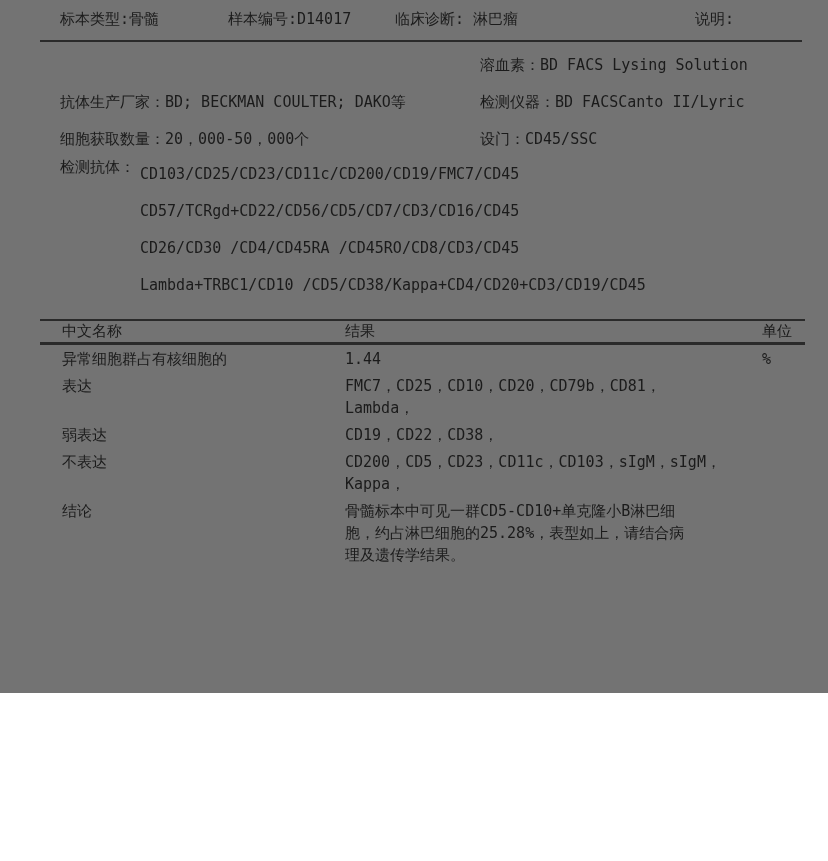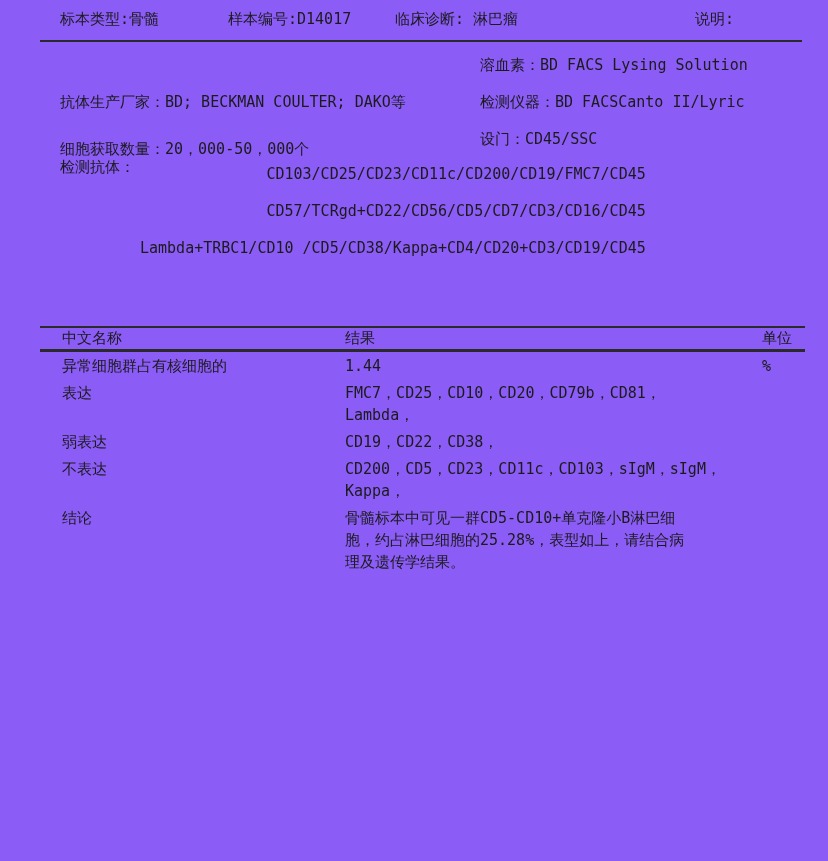--- a/index.html
+++ b/index.html
@@ -1,44 +1,44 @@
 <!DOCTYPE html>
 <html><head>
 <meta charset="utf-8">
 <style>
   * { margin: 0; padding: 0; box-sizing: border-box; }
   html, body { background: #ffffff; }
   .page {
     position: relative;
     width: 828px;
-    height: 861px;
-    background: #8b5cf6;
+    height: 693px;
+    background: #737373;
     font-family: "DejaVu Sans Mono", "DejaVu Sans", sans-serif;
     font-size: 15px;
     color: #1b1b1b;
     overflow: hidden;
   }
   .abs { position: absolute; white-space: nowrap; }
   .rule {
     position: absolute;
     left: 40px;
     width: 762px;
     height: 2px;
     background: #2a2a2a;
   }
   
   .hdr-item { top: 10px; }
   
   .info-label, .info-value { display: inline; }
   
-  .ab-line { height: 37px; line-height: 18px; text-align: right; }
+  .ab-line { height: 37px; line-height: 18px; }
   
   .rtable {
     position: absolute;
-    top: 326px;
+    top: 319px;
     left: 40px;
     width: 765px;
     border-collapse: collapse;
     table-layout: fixed;
     font-size: 15px;
     color: #1b1b1b;
   }
   .rtable thead tr { border-top: 2px solid #2a2a2a; border-bottom: 3px solid #2a2a2a; }
   .rtable th {
     font-weight: normal;
@@ -77,38 +77,39 @@
   </div>
   <div class="abs hdr-item" style="left:695px;">
     <span>说明:</span>
   </div>
 
   <div class="rule" style="top:40px;"></div>
 
   <div class="abs" style="left:60px; top:93px;">
     <span class="info-label">抗体生产厂家：</span><span class="info-value">BD; BECKMAN COULTER; DAKO等</span>
   </div>
-  <div class="abs" style="left:60px; top:130px;margin-top:10px;">
+  <div class="abs" style="left:60px; top:130px;">
     <span class="info-label">细胞获取数量：</span><span class="info-value">20，000-50，000个</span>
   </div>
 
   <div class="abs" style="left:480px; top:93px;">
     <span class="info-label">检测仪器：</span><span class="info-value">BD FACSCanto II/Lyric</span>
   </div>
   <div class="abs" style="left:480px; top:56px;">
     <span class="info-label">溶血素：</span><span class="info-value">BD FACS Lysing Solution</span>
   </div>
   <div class="abs" style="left:480px; top:130px;">
     <span class="info-label">设门：</span><span class="info-value">CD45/SSC</span>
   </div>
 
   <div class="abs" style="left:60px; top:158px;">检测抗体：</div>
   <div class="abs" style="left:140px; top:165px;">
     <div class="ab-line">CD103/CD25/CD23/CD11c/CD200/CD19/FMC7/CD45</div>
     <div class="ab-line">CD57/TCRgd+CD22/CD56/CD5/CD7/CD3/CD16/CD45</div>
+    <div class="ab-line">CD26/CD30 /CD4/CD45RA /CD45RO/CD8/CD3/CD45</div>
     <div class="ab-line">Lambda+TRBC1/CD10 /CD5/CD38/Kappa+CD4/CD20+CD3/CD19/CD45</div>
   </div>
 
   <table class="rtable">
     <thead>
       <tr>
         <th class="col-name">中文名称</th>
         <th class="col-result">结果</th>
         <th class="col-unit">单位</th>
       </tr>

